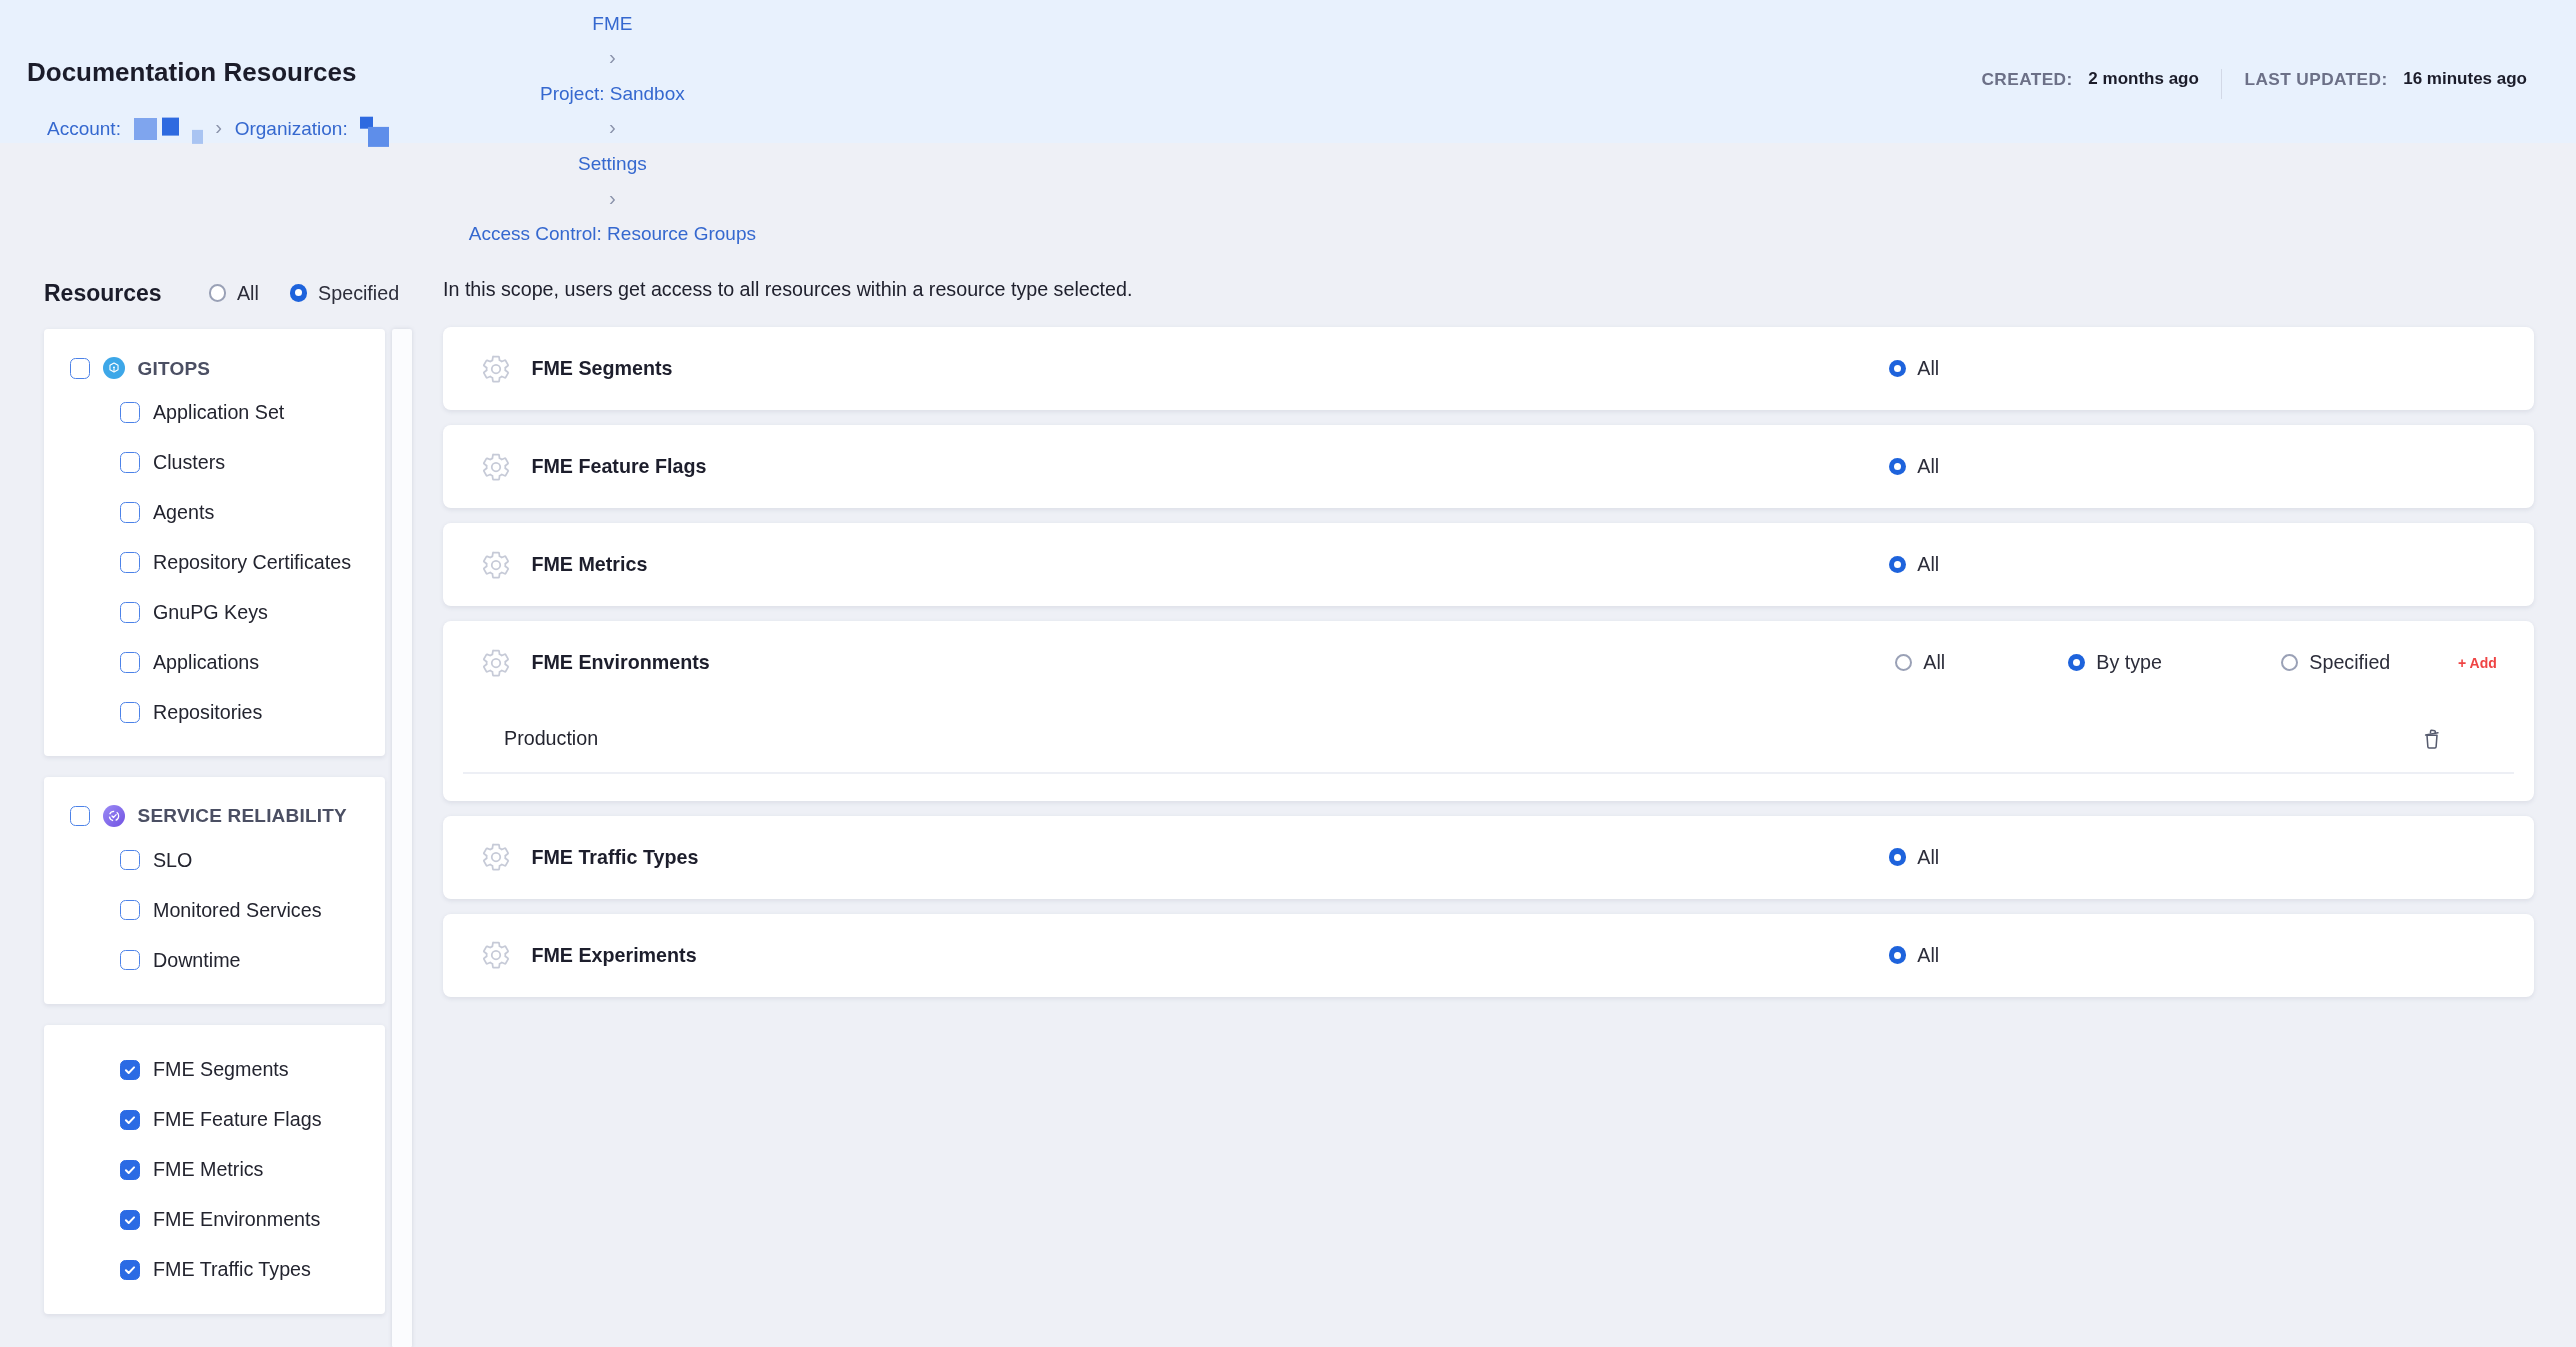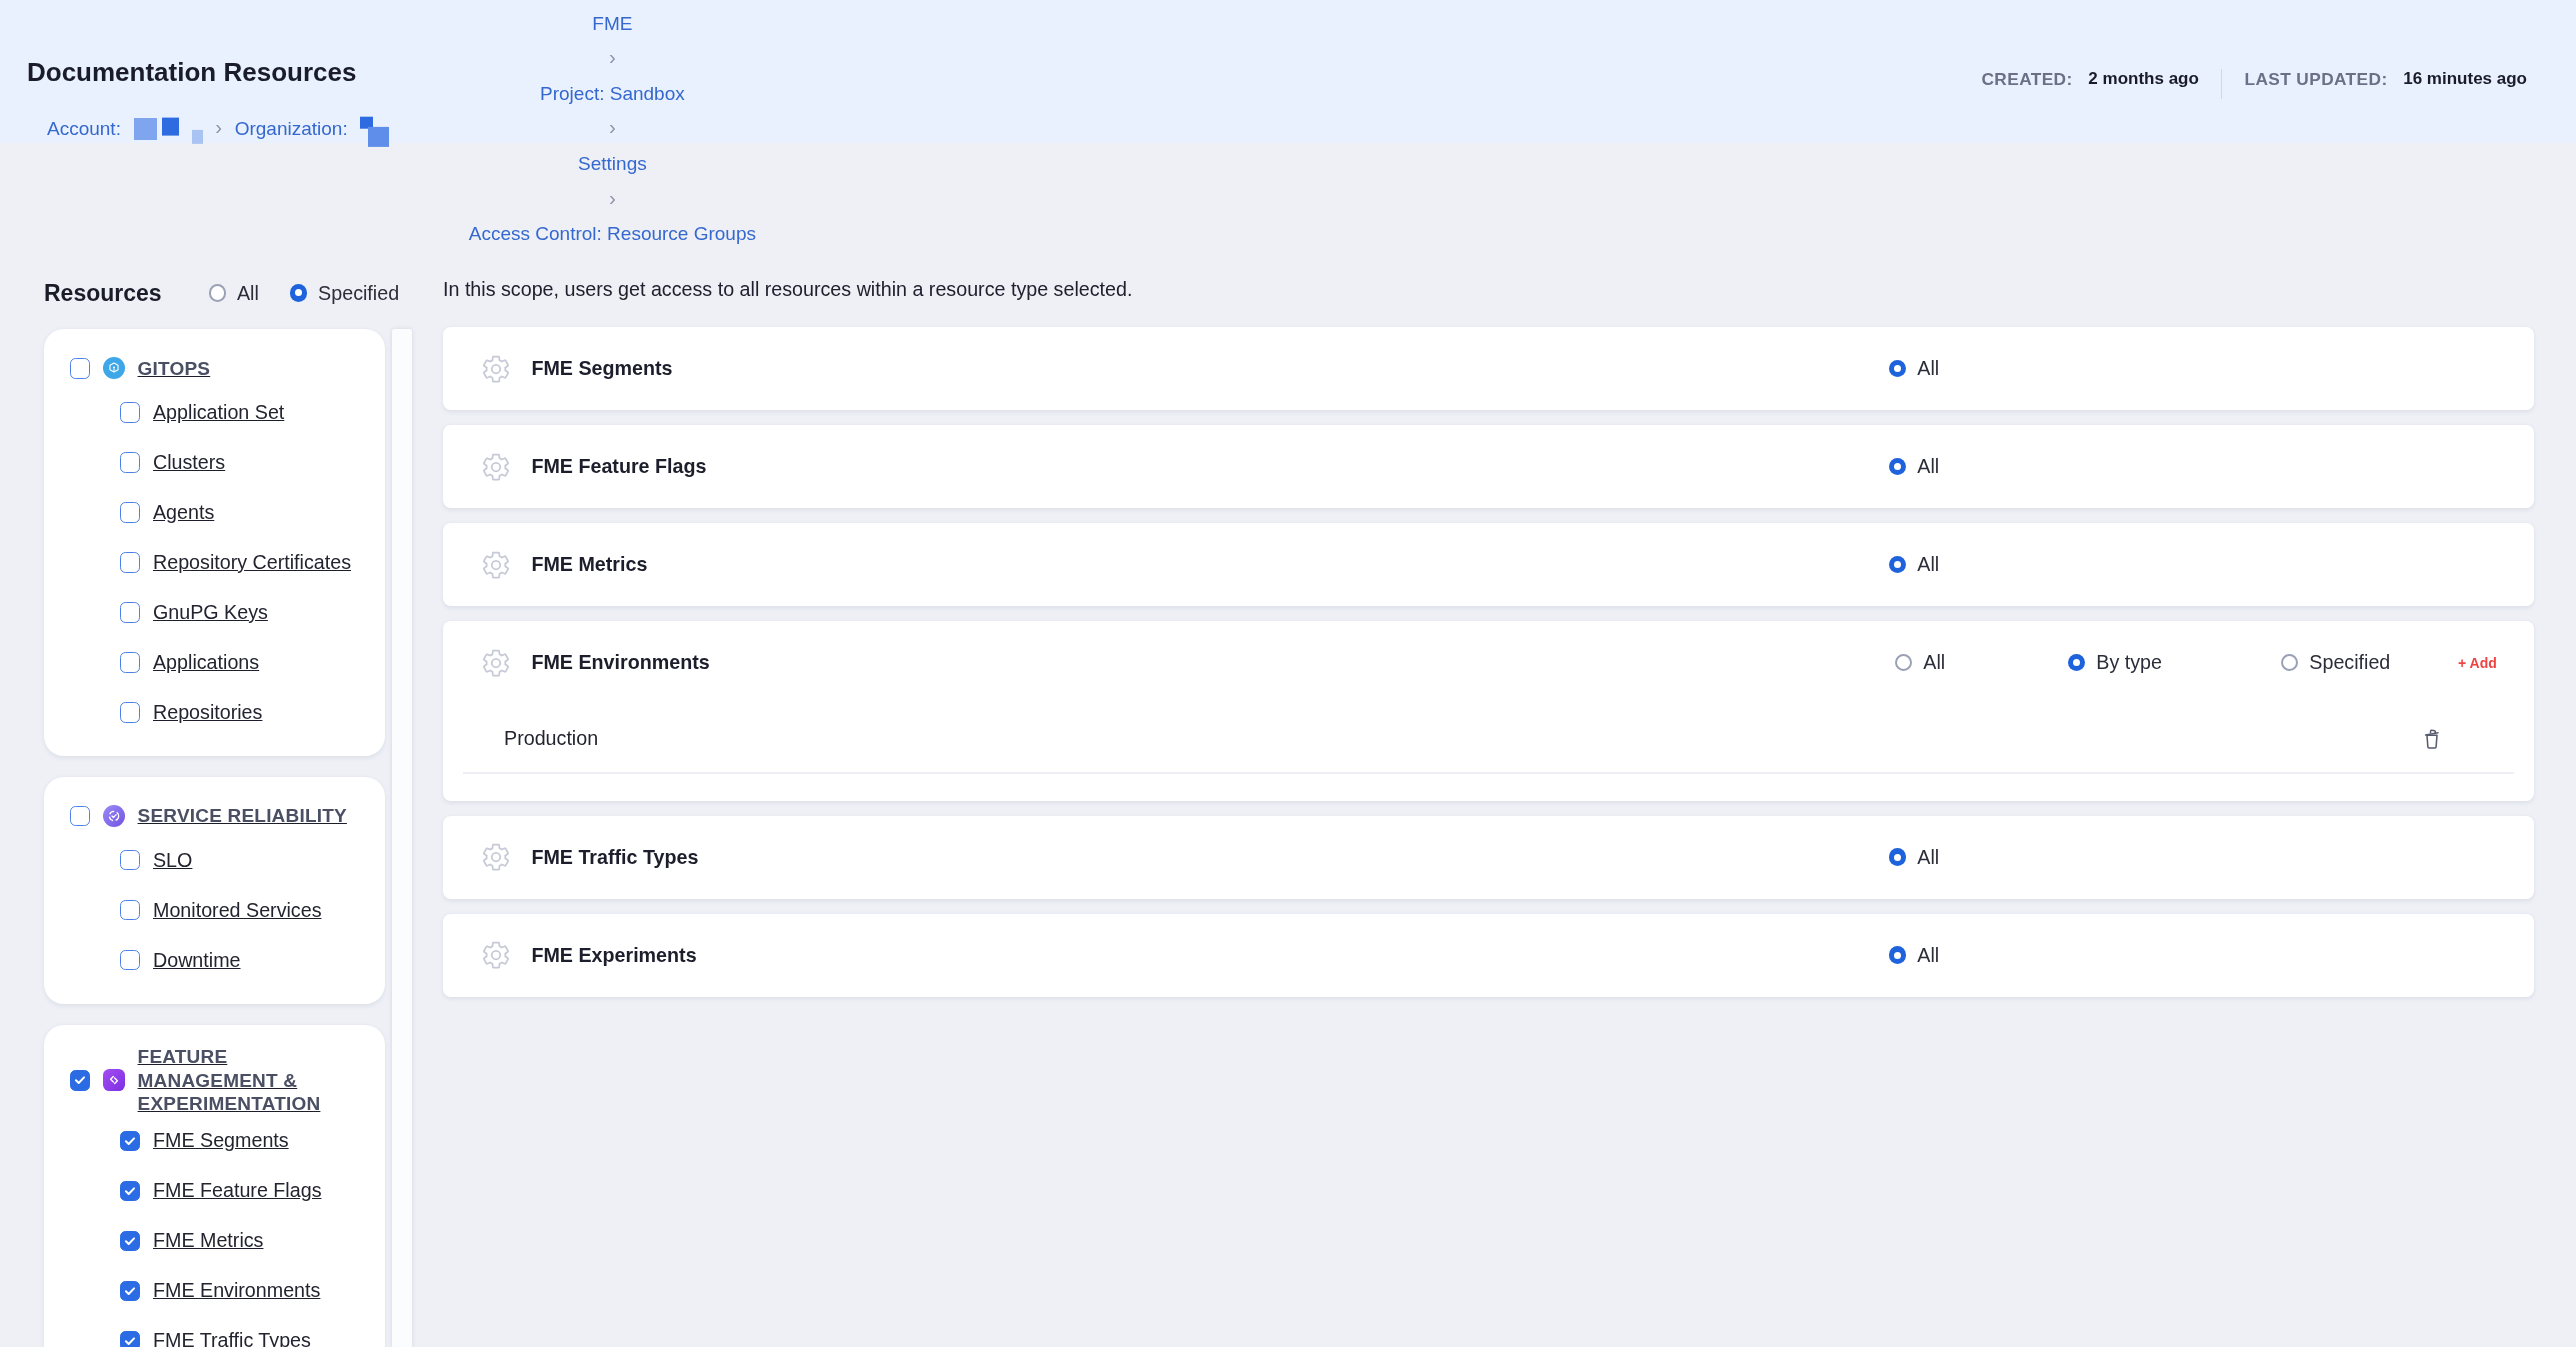--- a/index.html
+++ b/index.html
@@ -38,21 +38,21 @@
   .radio{width:17.3px;height:17.3px;border-radius:50%;box-sizing:border-box;position:relative;flex:0 0 auto;cursor:pointer;}
   .radio.off{border:2.4px solid #9aa1b6;background:#fff;}
   .radio.on{background:#1e63dc;}
   .radio.on::after{content:"";position:absolute;left:50%;top:50%;width:7px;height:7px;margin:-3.5px 0 0 -3.5px;
                    border-radius:50%;background:#fff;}
   .radio-label{font-size:19.7px;color:#2c2d3a;}
   .res-header .radio{margin-left:46px;}
   .res-header .radio + .radio-label{margin-left:11px;}
   
   .sidebar{position:absolute;left:44px;top:329px;width:341px;display:flex;flex-direction:column;gap:20.4px;}
-  .side-card{border-radius:20px;padding:20.4px 0 19px 0;text-decoration:underline;}
+  .side-card{border-radius:4px;padding:20.4px 0 19px 0;}
   .group-header{display:flex;align-items:center;gap:12.6px;padding:0 15.7px 0 26px;min-height:38px;}
   .group-name{font-size:19px;font-weight:600;color:#4b4f63;letter-spacing:0.2px;line-height:23.6px;}
   .child-row{display:flex;align-items:center;gap:12.6px;padding-left:76px;height:50px;}
   .child-label{font-size:19.7px;color:#23242f;}
   .cb{width:20.4px;height:20.4px;border-radius:5.5px;box-sizing:border-box;flex:0 0 auto;cursor:pointer;
       display:flex;align-items:center;justify-content:center;}
   .cb.off{border:1.6px solid #4c82e8;background:#fff;}
   .cb.on{background:#2b6be4;border:1.6px solid #2b6be4;}
   .gicon{width:22px;height:22px;border-radius:50%;flex:0 0 auto;display:flex;align-items:center;justify-content:center;}
   .gicon.square{border-radius:6.3px;}
@@ -184,34 +184,20 @@
         <div class="child-row">
           <span class="cb off"></span>
           <span class="child-label">Monitored Services</span>
         </div>
         <div class="child-row">
           <span class="cb off"></span>
           <span class="child-label">Downtime</span>
         </div>
       </div>
       <div class="card side-card">
-        <div class="group-header">
-          <span class="cb on">
-            <svg width="14" height="14" viewBox="0 0 18 18" fill="none" stroke="#fff" stroke-width="2.6" stroke-linecap="round" stroke-linejoin="round">
-              <polyline points="3.8,9.4 7.3,12.8 14.2,5.6"></polyline>
-            </svg>
-          </span>
-          <span class="gicon square" style="background:linear-gradient(135deg,#a44df2,#7c2fe2);">
-            <svg width="14" height="14" viewBox="0 0 18 18" fill="none" stroke="#fff" stroke-width="1.7" stroke-linecap="round" stroke-linejoin="round">
-              <path d="M8.2 4.4L4.6 8l3.6 3.6"></path>
-              <path d="M9.8 6.4l3.6 3.6-3.6 3.6"></path>
-            </svg>
-          </span>
-          <span class="group-name" style="max-width: 236px;">FEATURE MANAGEMENT &amp; EXPERIMENTATION</span>
-        </div>
         <div class="child-row">
           <span class="cb on">
             <svg width="14" height="14" viewBox="0 0 18 18" fill="none" stroke="#fff" stroke-width="2.6" stroke-linecap="round" stroke-linejoin="round">
               <polyline points="3.8,9.4 7.3,12.8 14.2,5.6"></polyline>
             </svg>
           </span>
           <span class="child-label">FME Segments</span>
         </div>
         <div class="child-row">
           <span class="cb on">

